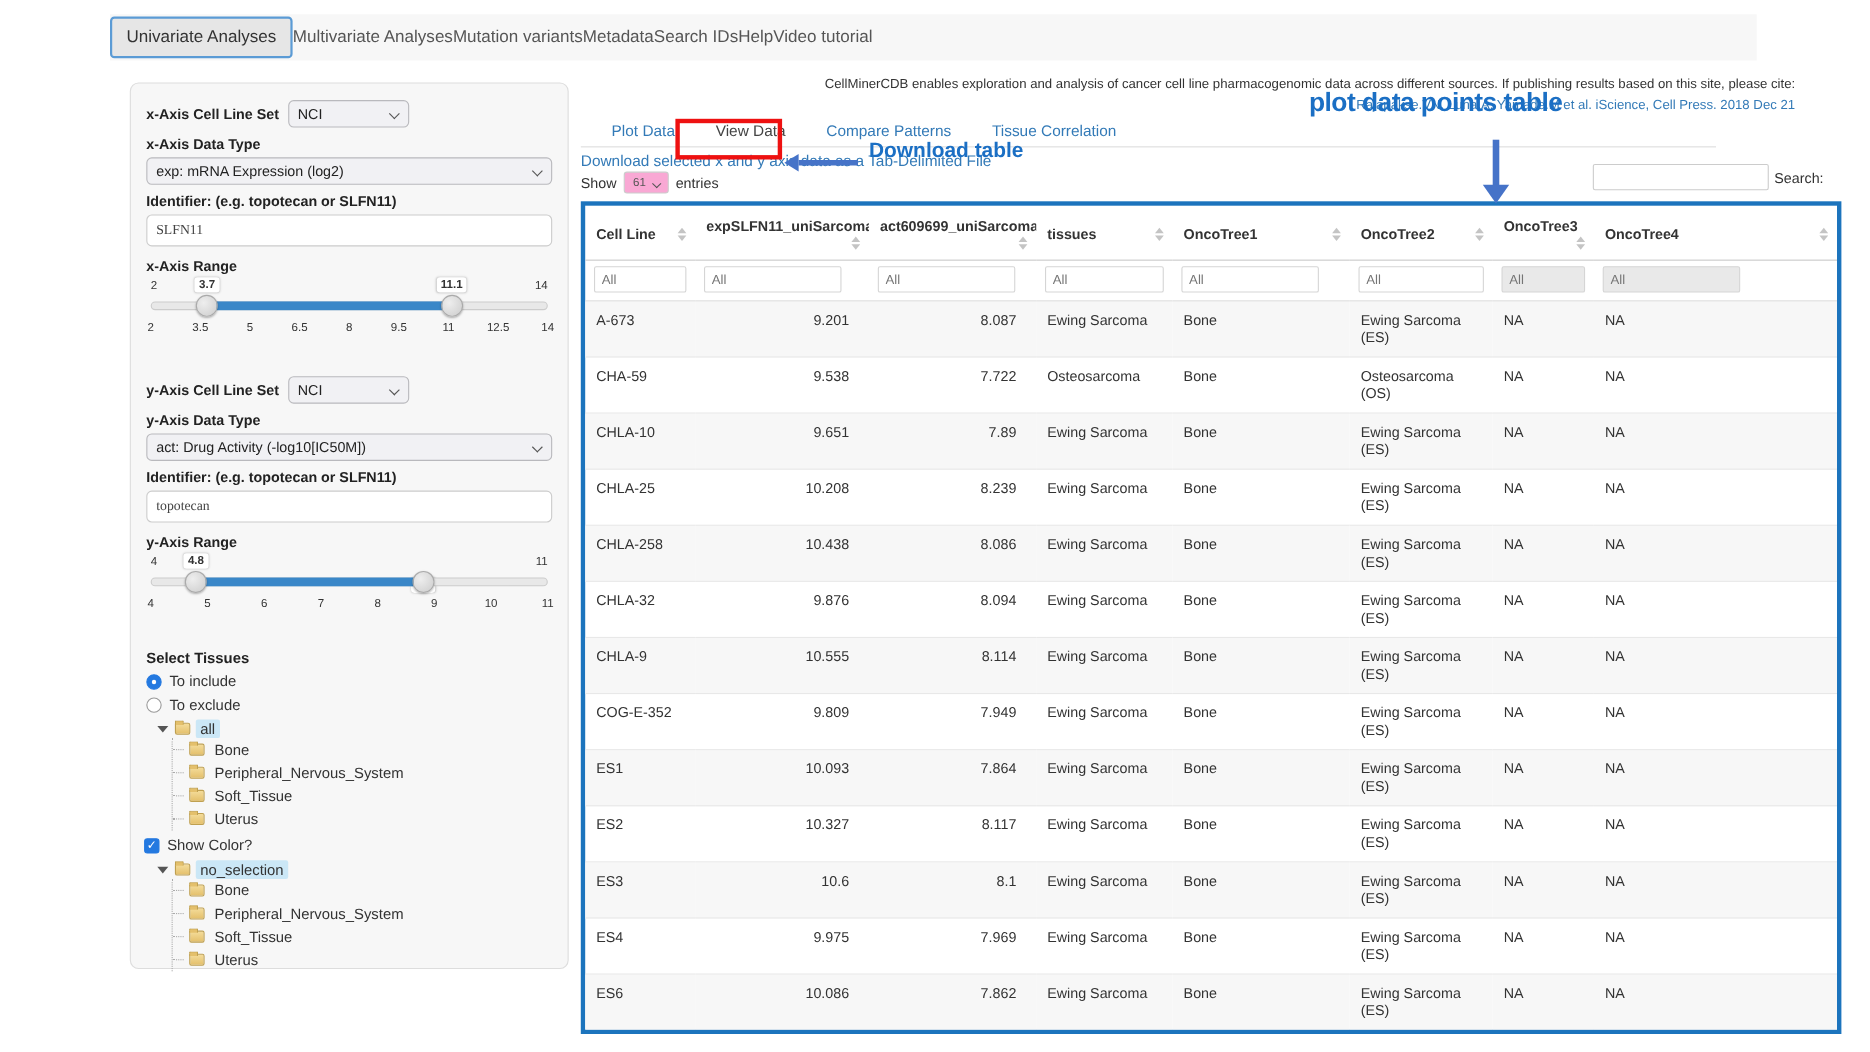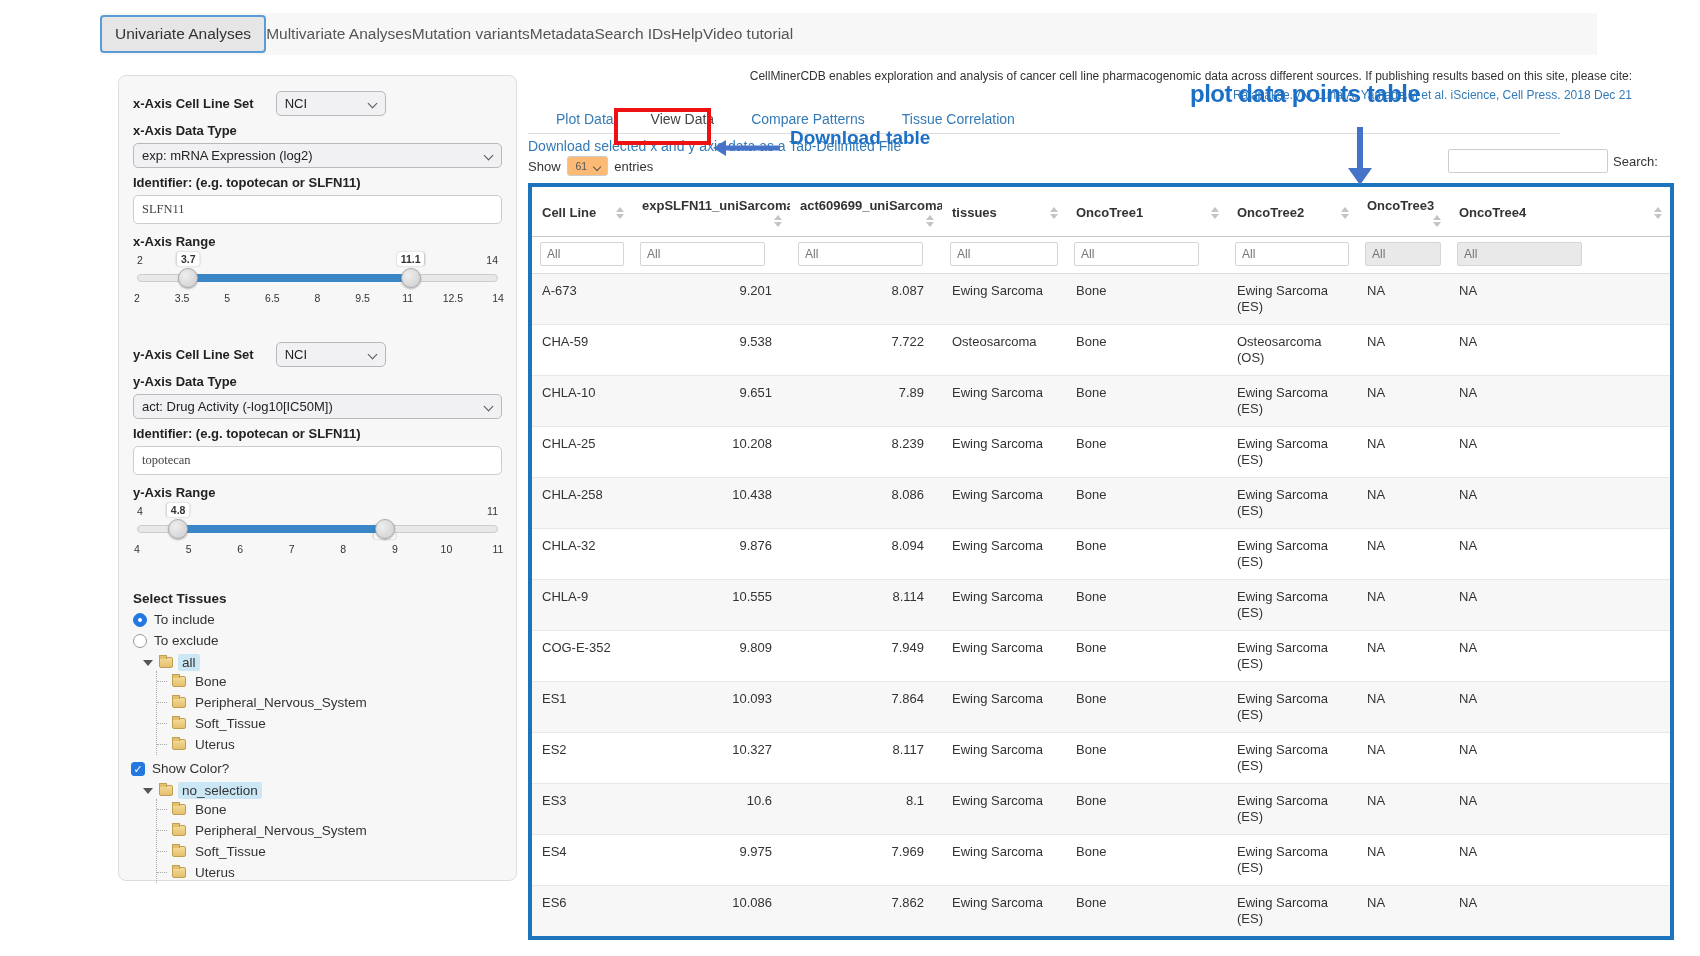--- a/index.html
+++ b/index.html
@@ -10,21 +10,21 @@
   #nav { position:absolute; left:100px; top:13px; width:1497px; height:42px;
     background:#f7f7f7; display:flex; align-items:center; }
   .nav-item { font-size:15.5px; color:#555; padding:9px 0; cursor:pointer; white-space:nowrap; }
   .nav-item.active { background:#e6e6e6; border:2px solid #5b9bd5; border-radius:4px;
     color:#333; padding:8px 13px; }
 
   
   #panel { position:absolute; left:118px; top:75px; width:399px; height:806px;
     background:#f7f7f7; border:1px solid #ddd; border-radius:8px; padding:15px 14px; }
   .lbl { font-size:13px; font-weight:bold; color:#222; margin-bottom:5px; }
-  .inline-row { display:flex; align-items:center; gap:22px; margin-bottom:7px; }
+  .inline-row { display:flex; align-items:center; gap:8px; margin-bottom:7px; }
   .sel { position:relative; background:#f1f1f4; border:1px solid #b9b9bd; border-radius:5px;
     font-size:13px; color:#222; padding:4px 24px 4px 8px; min-height:24px; }
   .sel::after { content:""; position:absolute; right:9px; top:8px; width:6px; height:6px;
     border-right:1.6px solid #555; border-bottom:1.6px solid #555; transform:rotate(45deg); }
   .sel.full { width:100%; margin-bottom:7px; }
   .sel.small { width:110px; }
   .txt-input { width:100%; background:#fff; border:1px solid #ccc; border-radius:5px;
     font-size:12.5px; color:#444; padding:6px 8px; margin-bottom:10px;
     font-family:Liberation Serif, serif; }
 
@@ -70,21 +70,21 @@
   
   .citation { position:absolute; left:560px; width:1072px; text-align:right; font-size:12px; color:#333; }
   .citation.link { color:#337ab7; }
   #tabs { position:absolute; left:556px; top:111px; display:flex; gap:37px; }
   .tab { font-size:14px; color:#337ab7; cursor:pointer; white-space:nowrap; }
   .tab.active { color:#444; }
   #tabs-rule { position:absolute; left:528px; top:133px; width:1032px; border-top:1px solid #ddd; }
   #download-link { position:absolute; left:528px; top:138px; font-size:14px; color:#337ab7; }
   #show-row { position:absolute; left:528px; top:156px; display:flex; align-items:center; gap:6px;
     font-size:13px; color:#333; }
-  .mini-sel { position:relative; background:#fdba74; border:1px solid #ccc; border-radius:3px;
+  .mini-sel { position:relative; background:#f9a8d4; border:1px solid #ccc; border-radius:3px;
     font-size:10.5px; color:#555; padding:3px 20px 3px 8px; }
   .mini-sel::after { content:""; position:absolute; right:7px; top:7px; width:5px; height:5px;
     border-right:1.4px solid #555; border-bottom:1.4px solid #555; transform:rotate(45deg); }
   #search-input { position:absolute; left:1448px; top:149px; width:160px; height:24px;
     background:#fff; border:1px solid #ccc; border-radius:2px; }
   #search-label { position:absolute; left:1613px; top:154px; font-size:13px; color:#333; }
 
   
   #table-wrap { position:absolute; left:528px; top:183px; width:1146px; height:757px;
     border:4px solid #1c74bd; background:#fff; overflow:hidden; }

